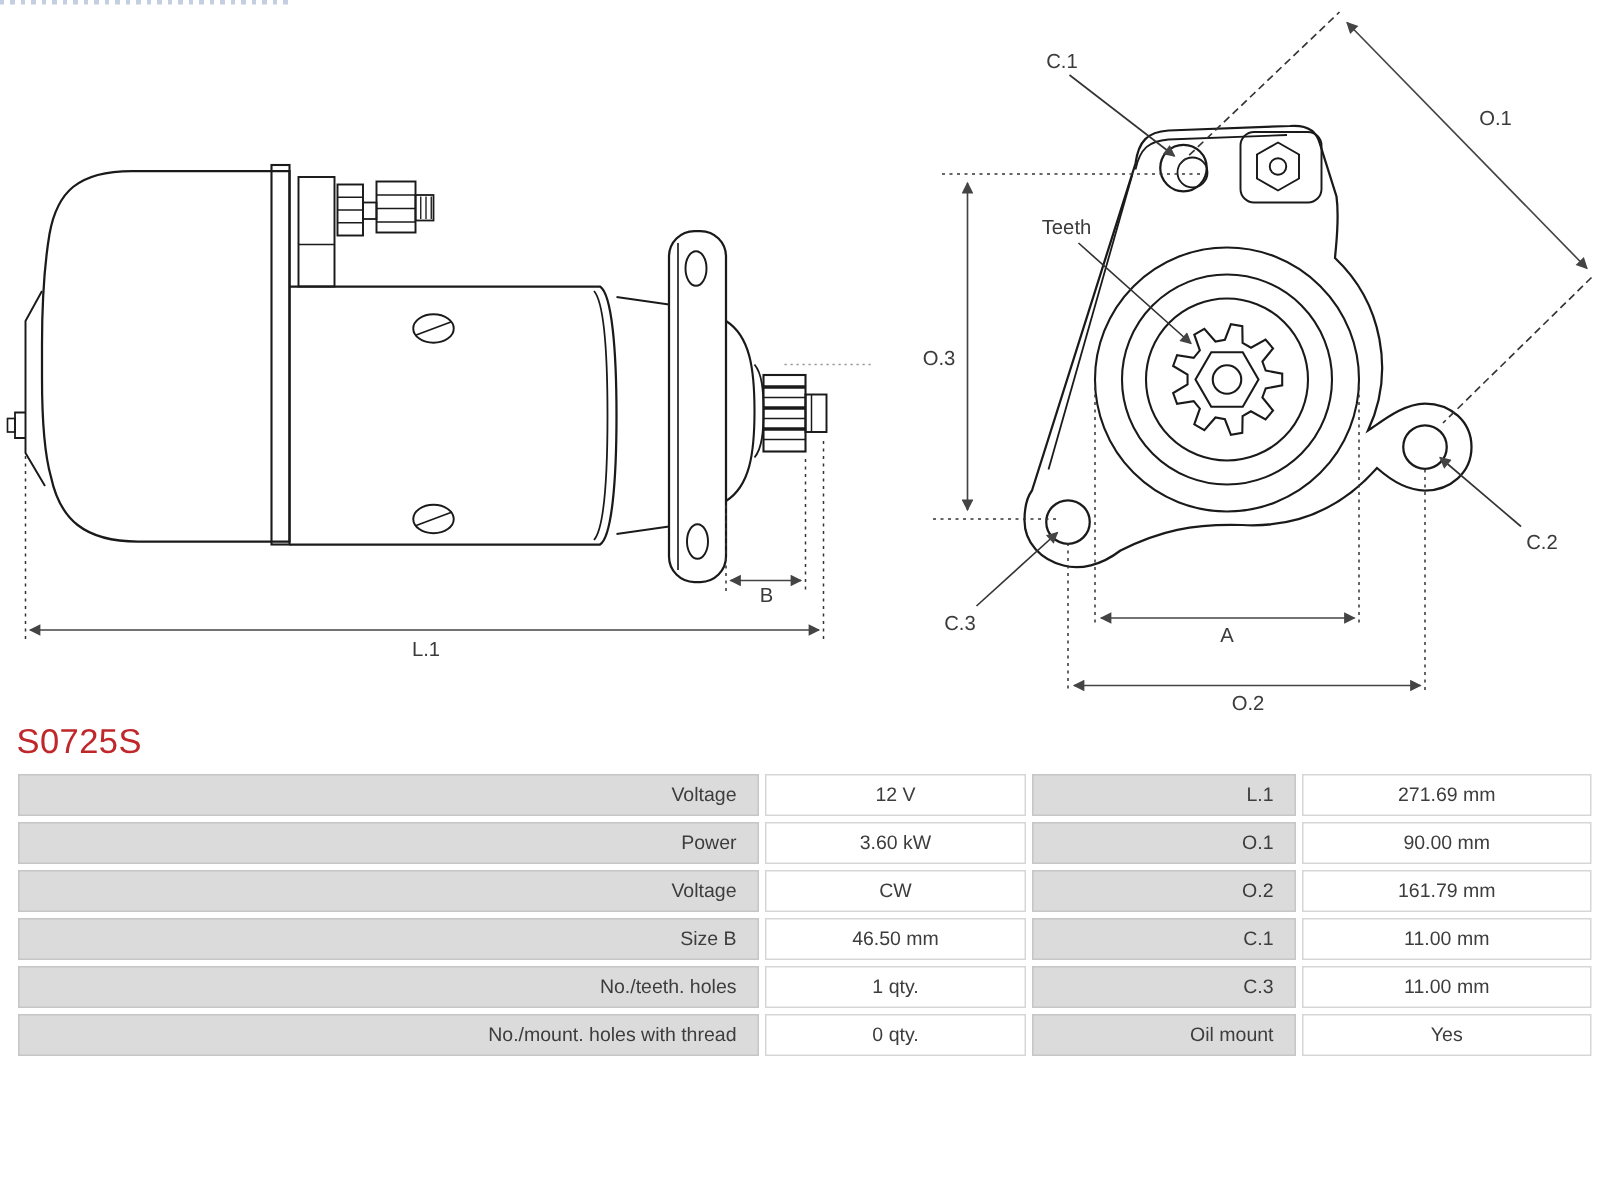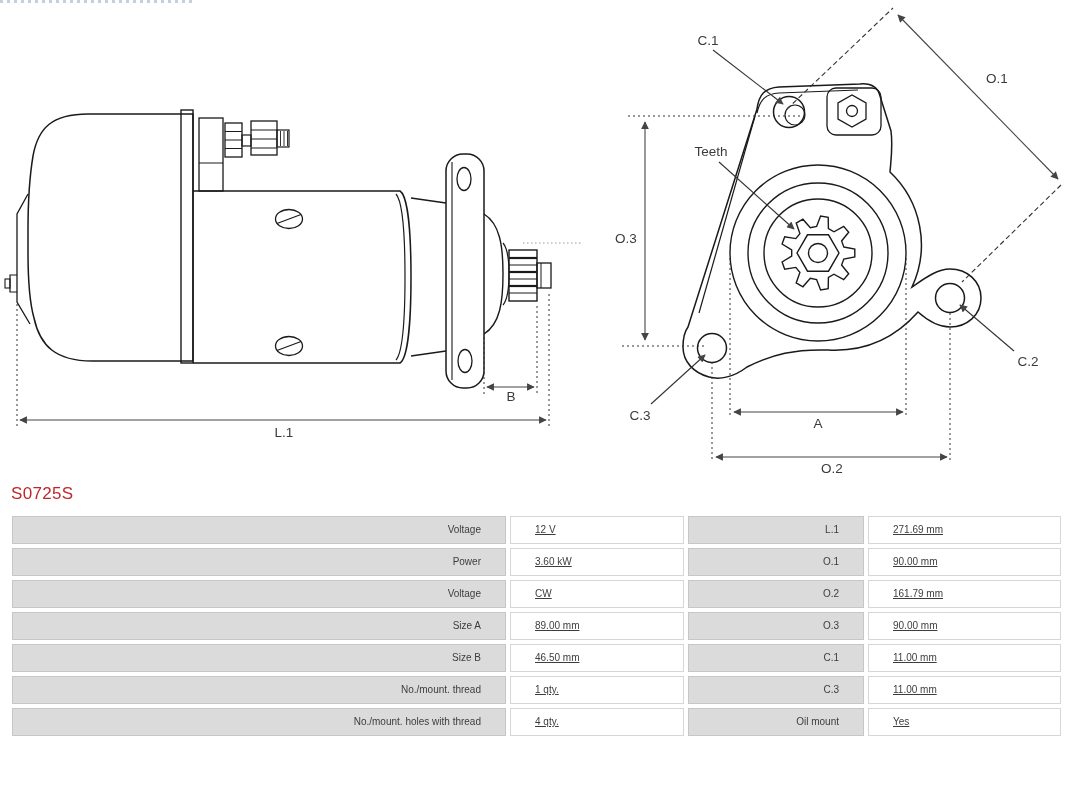--- a/index.html
+++ b/index.html
@@ -4,28 +4,28 @@
 <style>
   html,body{margin:0;padding:0;background:#fff;}
   .canvas{position:relative;width:1080px;height:786px;background:#ffffff;overflow:hidden;
           font-family:"Liberation Sans",sans-serif;}
   .top-dashes{position:absolute;left:0;top:0;width:192px;height:3px;
           background:repeating-linear-gradient(90deg,#b9c6dc 0 3px,rgba(255,255,255,0) 3px 7px);
           opacity:.85;}
   .drawing{position:absolute;}
   #side-view{left:0;top:88px;}
   #front-view{left:600px;top:0;}
-  .part-number{position:absolute;left:11px;top:484px;font-size:17px;line-height:20px;
+  .part-number{position:absolute;left:11px;top:484px;font-size:23px;line-height:20px;
           color:#c0272b;font-weight:400;letter-spacing:.3px;}
   table.spec{position:absolute;left:8px;top:512px;border-collapse:separate;border-spacing:4px;
           table-layout:fixed;}
-  table.spec td{height:26px;line-height:26px;padding:0 24px;font-size:10px;color:#3d3d3d;
+  table.spec td{height:26px;line-height:26px;padding:0 14px;font-size:13px;color:#3d3d3d;
           white-space:nowrap;overflow:hidden;}
   td.lab{background:#dbdbdb;border:1px solid #c6c6c6;text-align:right;}
-  td.val{background:#ffffff;border:1px solid #d6d6d6;text-align:left;text-decoration:underline;}
+  td.val{background:#ffffff;border:1px solid #d6d6d6;text-align:center;}
   svg text{font-family:"Liberation Sans",sans-serif;font-size:13.5px;fill:#3b3b3b;}
 </style>
 </head>
 <body>
 
 <div class="canvas">
 
   <div class="top-dashes"></div>
 
   <svg id="side-view" class="drawing" width="600" height="372" viewBox="0 88 600 372">
@@ -216,39 +216,33 @@
         <td class="lab">O.1</td>
         <td class="val">90.00 mm</td>
       </tr>
       <tr>
         <td class="lab">Voltage</td>
         <td class="val">CW</td>
         <td class="lab">O.2</td>
         <td class="val">161.79 mm</td>
       </tr>
       <tr>
-        <td class="lab">Size A</td>
-        <td class="val">89.00 mm</td>
-        <td class="lab">O.3</td>
-        <td class="val">90.00 mm</td>
-      </tr>
-      <tr>
         <td class="lab">Size B</td>
         <td class="val">46.50 mm</td>
         <td class="lab">C.1</td>
         <td class="val">11.00 mm</td>
       </tr>
       <tr>
-        <td class="lab">No./mount. thread</td>
+        <td class="lab">No./teeth. holes</td>
         <td class="val">1 qty.</td>
         <td class="lab">C.3</td>
         <td class="val">11.00 mm</td>
       </tr>
       <tr>
         <td class="lab">No./mount. holes with thread</td>
-        <td class="val">4 qty.</td>
+        <td class="val">0 qty.</td>
         <td class="lab">Oil mount</td>
         <td class="val">Yes</td>
       </tr>
     </tbody>
   </table>
 
 </div>
 
 </body></html>

